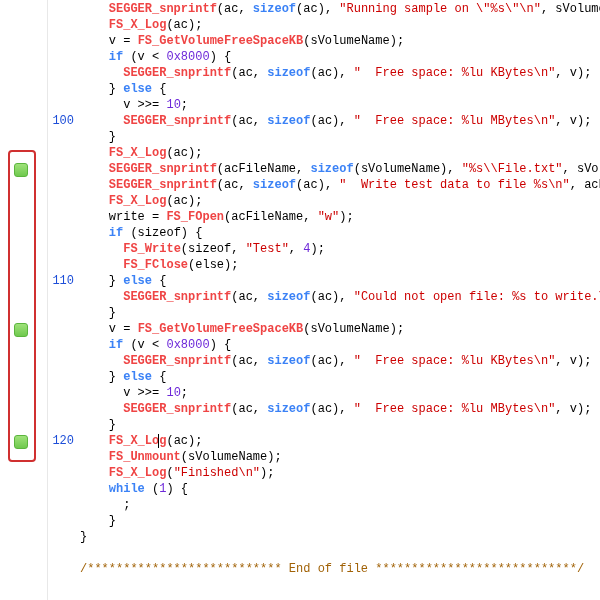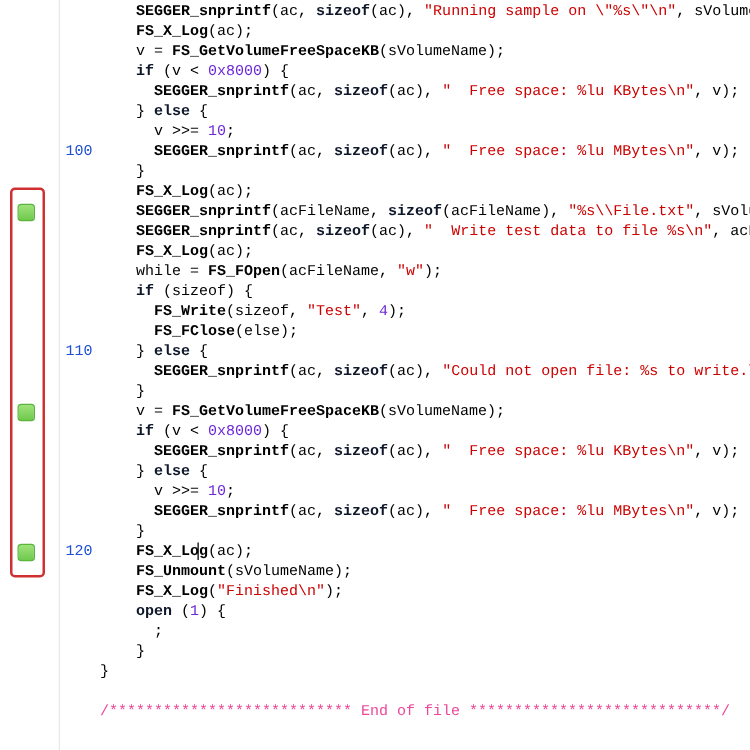--- a/index.html
+++ b/index.html
@@ -54,25 +54,25 @@
     text-align: right;
     color: #1d4ed8;
     padding-right: 6px;
     flex-shrink: 0;
   }
   .code {
     flex: 1;
     white-space: pre;
     color: #000;
   }
-  .kw { color: #0f172a; font-weight: bold; }
-  .fn { font-weight: bold; color: #000000; }
+  .kw { color: #3b82f6; font-weight: bold; }
+  .fn { font-weight: bold; color: #ef4444; }
   .str { color: #cc0000; }
   .num { color: #6d28d9; }
-  .cmt { color: #ec4899; }
+  .cmt { color: #a16207; }
   .caret {
     display: inline-block;
     border-left: 1px solid #000;
     height: 14px;
     vertical-align: middle;
     margin-left:-1px;
   }
 </style>
 </head>
 <body>
@@ -120,33 +120,33 @@
       <div class="row">
         <div class="ln"></div>
         <div class="code">    <span>}</span></div>
       </div>
       <div class="row">
         <div class="ln"></div>
         <div class="code">    <span class="fn">FS_X_Log</span><span>(ac);</span></div>
       </div>
       <div class="row">
         <div class="ln"></div>
-        <div class="code">    <span class="fn">SEGGER_snprintf</span><span>(acFileName, </span><span class="kw">sizeof</span><span>(acFileName), </span><span class="str">"%s\\File.txt"</span><span>, sVolumeN</span></div>
+        <div class="code">    <span class="fn">SEGGER_snprintf</span><span>(acFileName, </span><span class="kw">sizeof</span><span>(sVolumeName), </span><span class="str">"%s\\File.txt"</span><span>, sVolumeN</span></div>
       </div>
       <div class="row">
         <div class="ln"></div>
         <div class="code">    <span class="fn">SEGGER_snprintf</span><span>(ac, </span><span class="kw">sizeof</span><span>(ac), </span><span class="str">"  Write test data to file %s\n"</span><span>, acFileN</span></div>
       </div>
       <div class="row">
         <div class="ln"></div>
         <div class="code">    <span class="fn">FS_X_Log</span><span>(ac);</span></div>
       </div>
       <div class="row">
         <div class="ln"></div>
-        <div class="code">    <span>while = </span><span class="fn">FS_FOpen</span><span>(acFileName, </span><span class="str">"w"</span><span>);</span></div>
+        <div class="code">    <span>write = </span><span class="fn">FS_FOpen</span><span>(acFileName, </span><span class="str">"w"</span><span>);</span></div>
       </div>
       <div class="row">
         <div class="ln"></div>
         <div class="code">    <span class="kw">if</span><span> (sizeof) {</span></div>
       </div>
       <div class="row">
         <div class="ln"></div>
         <div class="code">      <span class="fn">FS_Write</span><span>(sizeof, </span><span class="str">"Test"</span><span>, </span><span class="num">4</span><span>);</span></div>
       </div>
       <div class="row">
@@ -200,21 +200,21 @@
       <div class="row">
         <div class="ln"></div>
         <div class="code">    <span class="fn">FS_Unmount</span><span>(sVolumeName);</span></div>
       </div>
       <div class="row">
         <div class="ln"></div>
         <div class="code">    <span class="fn">FS_X_Log</span><span>(</span><span class="str">"Finished\n"</span><span>);</span></div>
       </div>
       <div class="row">
         <div class="ln"></div>
-        <div class="code">    <span class="kw">open</span><span> (</span><span class="num">1</span><span>) {</span></div>
+        <div class="code">    <span class="kw">while</span><span> (</span><span class="num">1</span><span>) {</span></div>
       </div>
       <div class="row">
         <div class="ln"></div>
         <div class="code">      <span>;</span></div>
       </div>
       <div class="row">
         <div class="ln"></div>
         <div class="code">    <span>}</span></div>
       </div>
       <div class="row">

